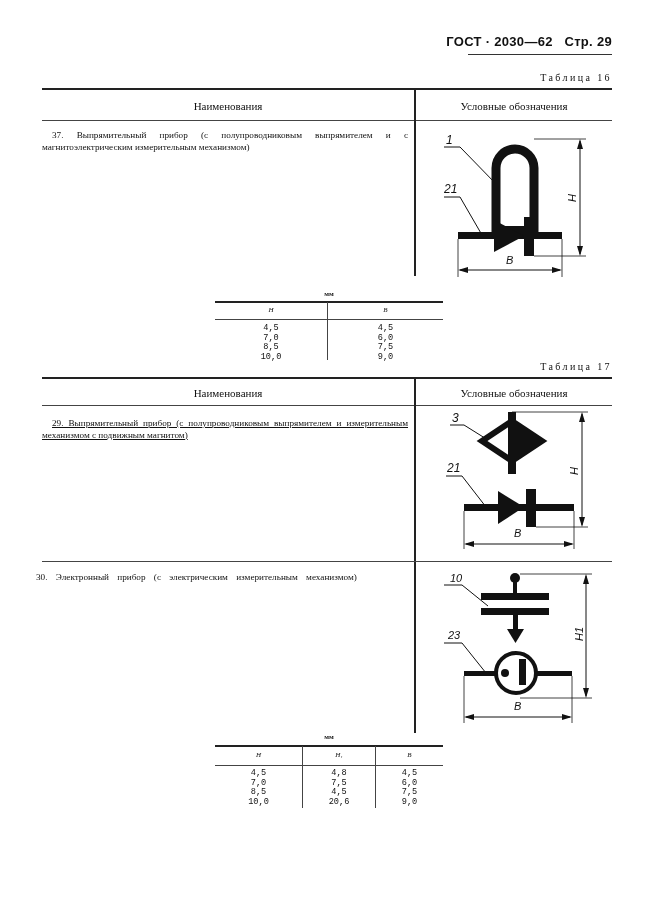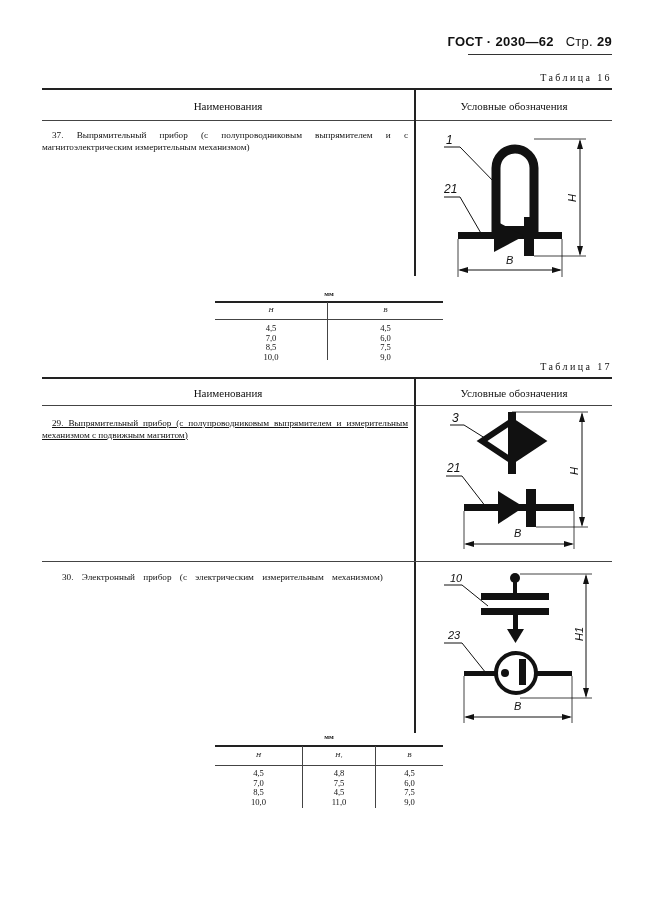--- a/index.html
+++ b/index.html
@@ -10,29 +10,29 @@
          font-size: 13px; letter-spacing: 0.3px; }
   .hdr-line { left: 468px; top: 54px; width: 144px; height: 1px; background: #333; }
   .tcap { right: 45px; font-size: 10px; letter-spacing: 2.4px; font-weight: normal; }
   .hline { height: 1.5px; background: #222; }
   .hline-thin { height: 1px; background: #444; }
   .vline { width: 1.5px; background: #222; }
   .th { font-size: 11px; text-align: center; }
   .desc { font-size: 9.2px; line-height: 11.5px; text-align: justify; }
   .mm { font-size: 7px; font-weight: bold; text-align: center; }
   .sub-th { font-size: 7px; font-style: italic; text-align: center; }
-  .vals { font-size: 8.6px; line-height: 9.6px; text-align: center; }
+  .vals { font-size: 8.6px; line-height: 9.6px; text-align: center; font-family: Liberation Mono, monospace; }
   svg { position: absolute; overflow: visible; }
 </style>
 </head>
 <body>
 
 <div class="abs hdr">
   <span>ГОСТ · 2030—62</span>&nbsp;&nbsp;
-  <span style="font-weight:normal;font-family:'Liberation Sans',sans-serif;">Стр.</span>
+  <span style="font-weight:bold;font-family:'Liberation Sans',sans-serif;">Стр.</span>
   <span>29</span>
 </div>
 <div class="abs hdr-line"></div>
 
 <div class="abs tcap" style="top:72px;">Таблица 16</div>
 
 <div class="abs hline" style="left:42px; top:88px; width:570px;"></div>
 <div class="abs hline-thin" style="left:42px; top:120px; width:570px;"></div>
 <div class="abs vline" style="left:414px; top:88px; height:188px;"></div>
 
@@ -129,21 +129,21 @@
   <polygon points="166,120 163,110 169,110" fill="#111"></polygon>
   <text x="162" y="68" font-size="11" font-style="italic" font-family="Liberation Sans, sans-serif" fill="#111" transform="rotate(-90 162 68)">H</text>
   <line x1="48" y1="104" x2="48" y2="142" stroke="#111" stroke-width="0.8"></line>
   <line x1="158" y1="104" x2="158" y2="142" stroke="#111" stroke-width="0.8"></line>
   <line x1="50" y1="137" x2="156" y2="137" stroke="#111" stroke-width="1"></line>
   <polygon points="48,137 58,134 58,140" fill="#111"></polygon>
   <polygon points="158,137 148,134 148,140" fill="#111"></polygon>
   <text x="98" y="130" font-size="11" font-style="italic" font-family="Liberation Sans, sans-serif" fill="#111">B</text>
 </svg>
 
-<div class="abs desc" style="left:52px; top:572px; width:366px; text-indent:10px; word-spacing:6px;">30. Электронный прибор (с электрическим измерительным механизмом)</div>
+<div class="abs desc" style="left:26px; top:572px; width:366px; text-indent:10px; word-spacing:6px;">30. Электронный прибор (с электрическим измерительным механизмом)</div>
 
 <svg style="left:416px; top:563px;" width="196" height="170" viewBox="0 0 196 170">
   <g>
     <circle cx="99" cy="15" r="5" fill="#111"></circle>
     <rect x="97" y="15" width="4" height="17" fill="#111"></rect>
     <rect x="65" y="30" width="68" height="7" fill="#111"></rect>
     <rect x="65" y="45" width="68" height="7" fill="#111"></rect>
     <rect x="97" y="52" width="5" height="17" fill="#111"></rect>
     <polygon points="91,66 108,66 99.5,80" fill="#111"></polygon>
   </g>
@@ -187,20 +187,20 @@
 <div class="abs vals" style="left:215px; top:769px; width:87px;">
   <div>4,5</div>
   <div>7,0</div>
   <div>8,5</div>
   <div>10,0</div>
 </div>
 <div class="abs vals" style="left:303px; top:769px; width:72px;">
   <div>4,8</div>
   <div>7,5</div>
   <div>4,5</div>
-  <div>11,0</div>
+  <div>20,6</div>
 </div>
 <div class="abs vals" style="left:376px; top:769px; width:67px;">
   <div>4,5</div>
   <div>6,0</div>
   <div>7,5</div>
   <div>9,0</div>
 </div>
 
 </body></html>

